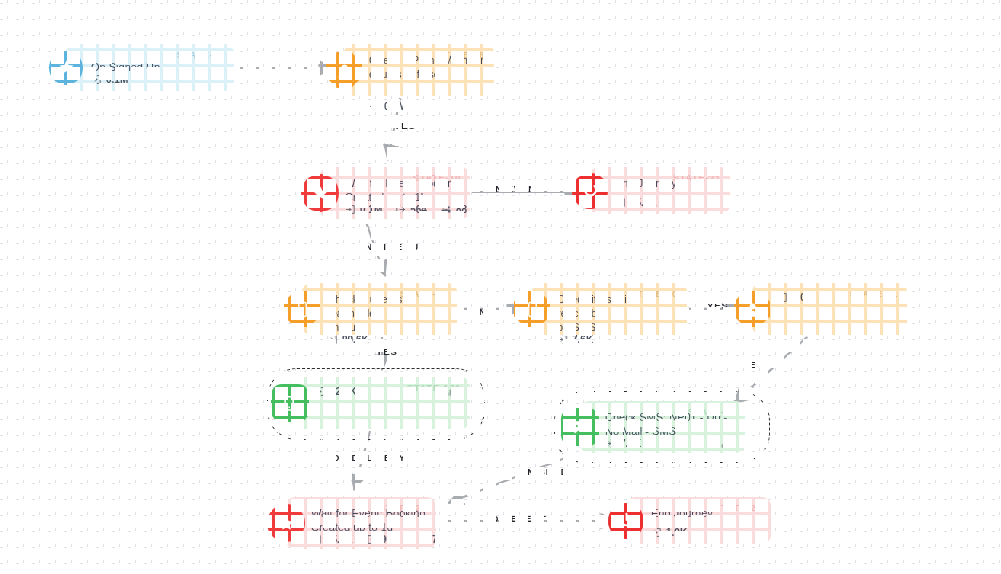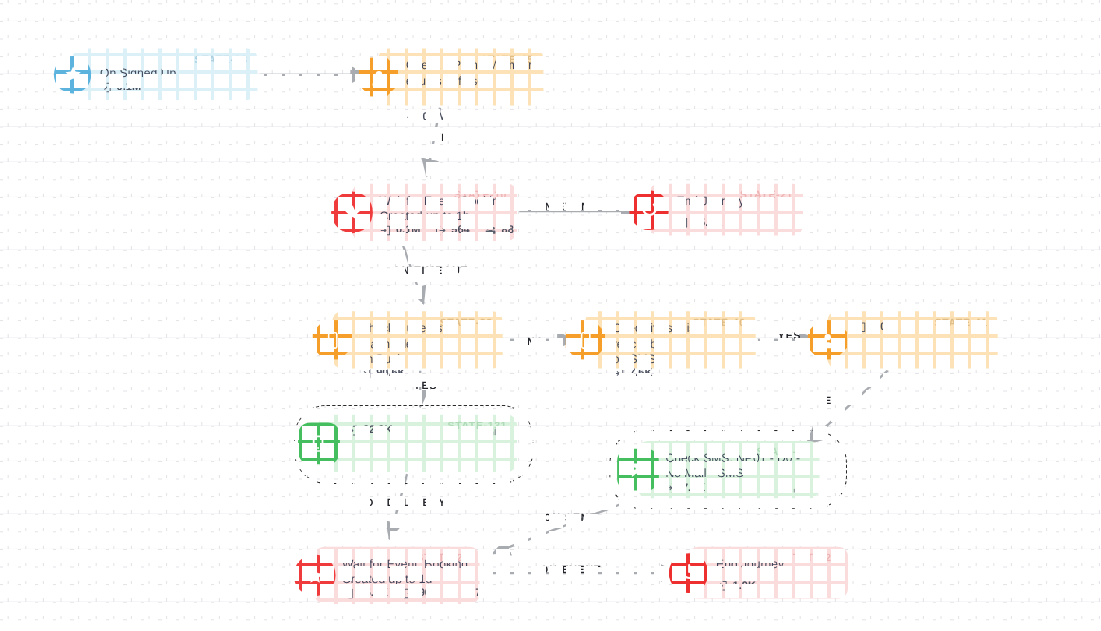--- a/index.html
+++ b/index.html
@@ -414,17 +414,17 @@
     </div>
   <div id="labels-layer">
       <div class="lbl" style="left: 394px; top: 120px;">YES</div>
       <div class="lbl" style="left: 487px; top: 183px;">ON EVENT</div>
       <div class="lbl" style="left: 357px; top: 241px;">ON TIMEOUT</div>
       <div class="lbl" style="left: 479px; top: 306px;">NO</div>
       <div class="lbl" style="left: 707px; top: 300px;">YES</div>
       <div class="lbl" style="left: 376px; top: 346px;">YES</div>
       <div class="lbl" style="left: 742px; top: 359px;">YES</div>
       <div class="lbl" style="left: 332px; top: 452px;">ON DELIVERY</div>
-      <div class="lbl" style="left: 494px; top: 466px;">ON SEND</div>
+      <div class="lbl" style="left: 519px; top: 466px;">ON SEND</div>
       <div class="lbl" style="left: 491px; top: 513px;">ON EVENT</div>
     </div>
 
 </div>
 
 </body></html>

